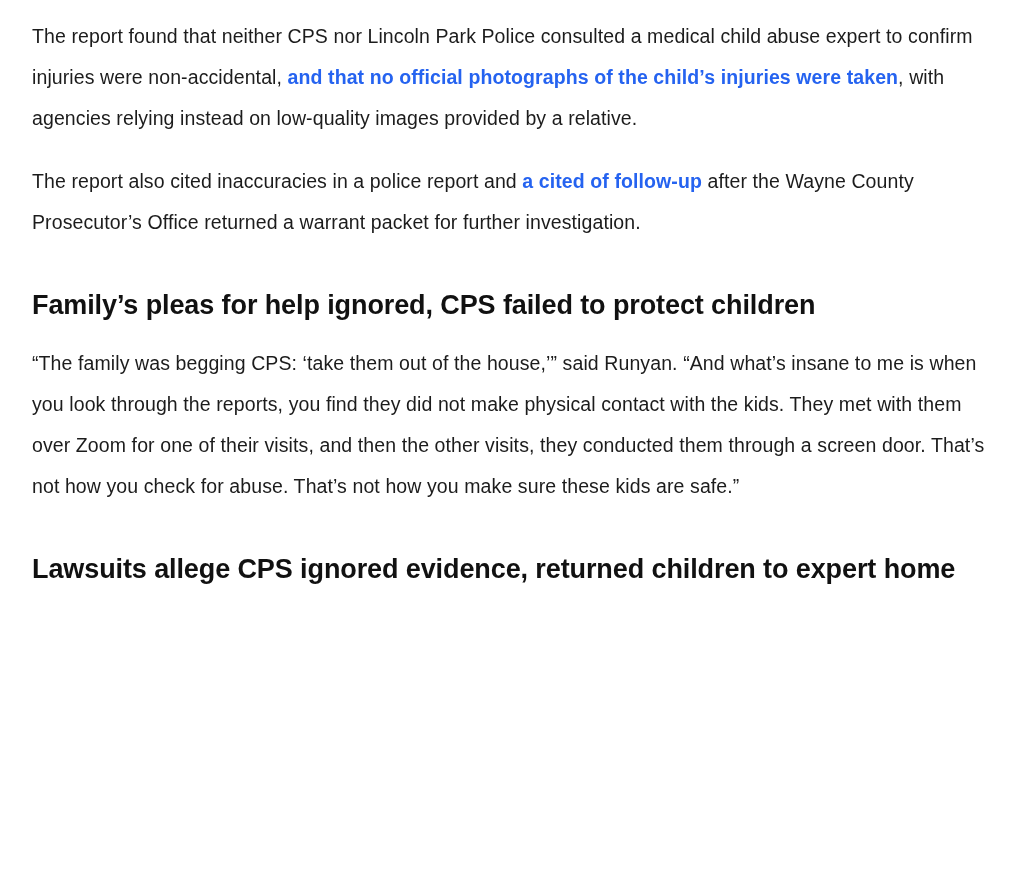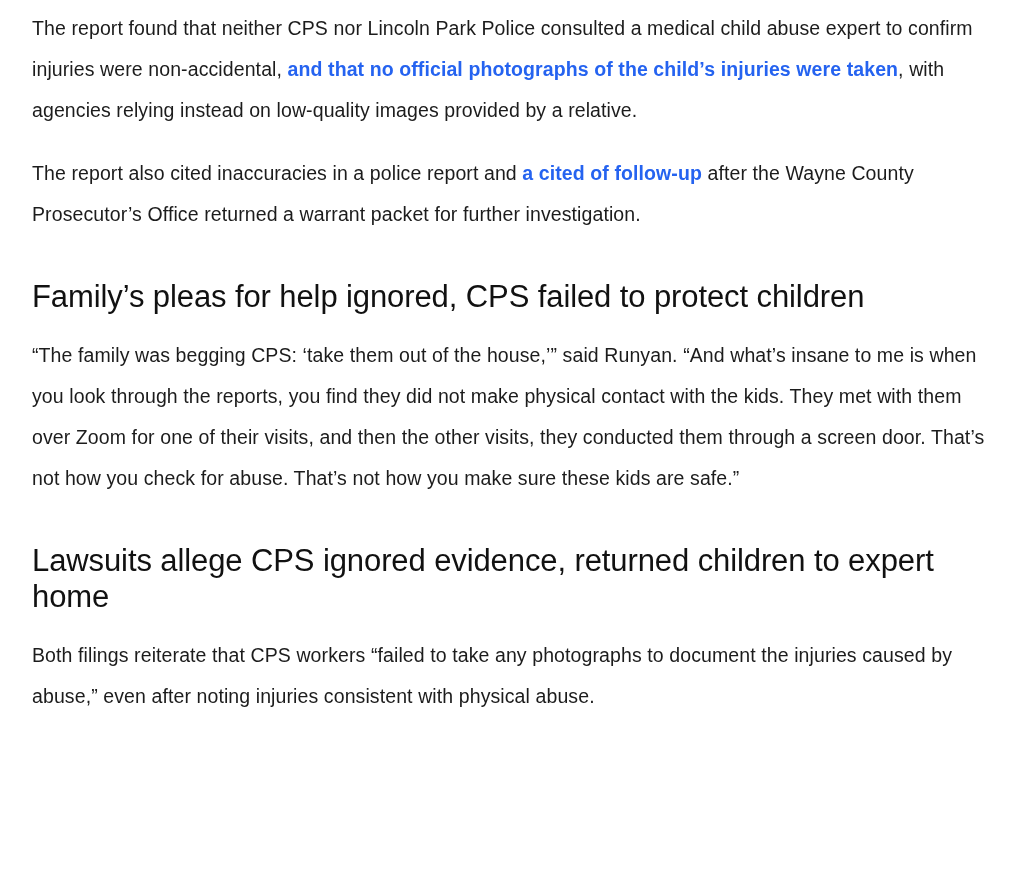--- a/index.html
+++ b/index.html
@@ -7,56 +7,55 @@
     padding: 0;
     background: #ffffff;
   }
   body {
     width: 1024px;
     min-height: 877px;
     font-family: "Liberation Sans", sans-serif;
     color: #1a1a1a;
   }
   .article {
-    padding: 4px 32px;
+    padding: 12px 32px;
     box-sizing: border-box;
     width: 1024px;
   }
   p.body-text {
     font-size: 19.5px;
     line-height: 41px;
     margin: 0 0 22px 0;
     color: #1c1c1c;
     letter-spacing: 0.1px;
     font-weight: 400;
   }
   p.body-text:first-child {
     margin-top: 0;
   }
   .link {
     color: #2563f0;
     font-weight: 700;
     text-decoration: none;
   }
   h2.section-heading {
-    font-size: 31px;
+    font-size: 27px;
     line-height: 36px;
-    font-weight: 400;
+    font-weight: 700;
     margin: 44px 0 20px 0;
     color: #111111;
     letter-spacing: -0.1px;
   }
   .spacer-top { height: 4px; }
 </style>
 </head>
 <body>
 
 <div class="article">
   <div class="spacer-top"></div>
   <div id="blocks">
       <p class="body-text"><span>The report found that neither CPS nor Lincoln Park Police consulted a medical child abuse expert to confirm injuries were non-accidental, </span><a class="link" href="#">and that no official photographs of the child’s injuries were taken</a><span>, with agencies relying instead on low-quality images provided by a relative.</span></p>
       <p class="body-text"><span>The report also cited inaccuracies in a police report and </span><a class="link" href="#">a cited of follow-up</a><span> after the Wayne County Prosecutor’s Office returned a warrant packet for further investigation.</span></p>
       <h2 class="section-heading">Family’s pleas for help ignored, CPS failed to protect children</h2>
       <p class="body-text"><span>“The family was begging CPS: ‘take them out of the house,’” said Runyan. “And what’s insane to me is when you look through the reports, you find they did not make physical contact with the kids. They met with them over Zoom for one of their visits, and then the other visits, they conducted them through a screen door. That’s not how you check for abuse. That’s not how you make sure these kids are safe.”</span></p>
       <h2 class="section-heading">Lawsuits allege CPS ignored evidence, returned children to expert home</h2>
-      <p class="body-text"><span>Both filings reiterate that CPS workers “failed to take any photographs to document the injuries caused by abuse,” even after noting injuries consistent with physical abuse.</span></p>
     </div>
 </div>
 
 </body></html>

